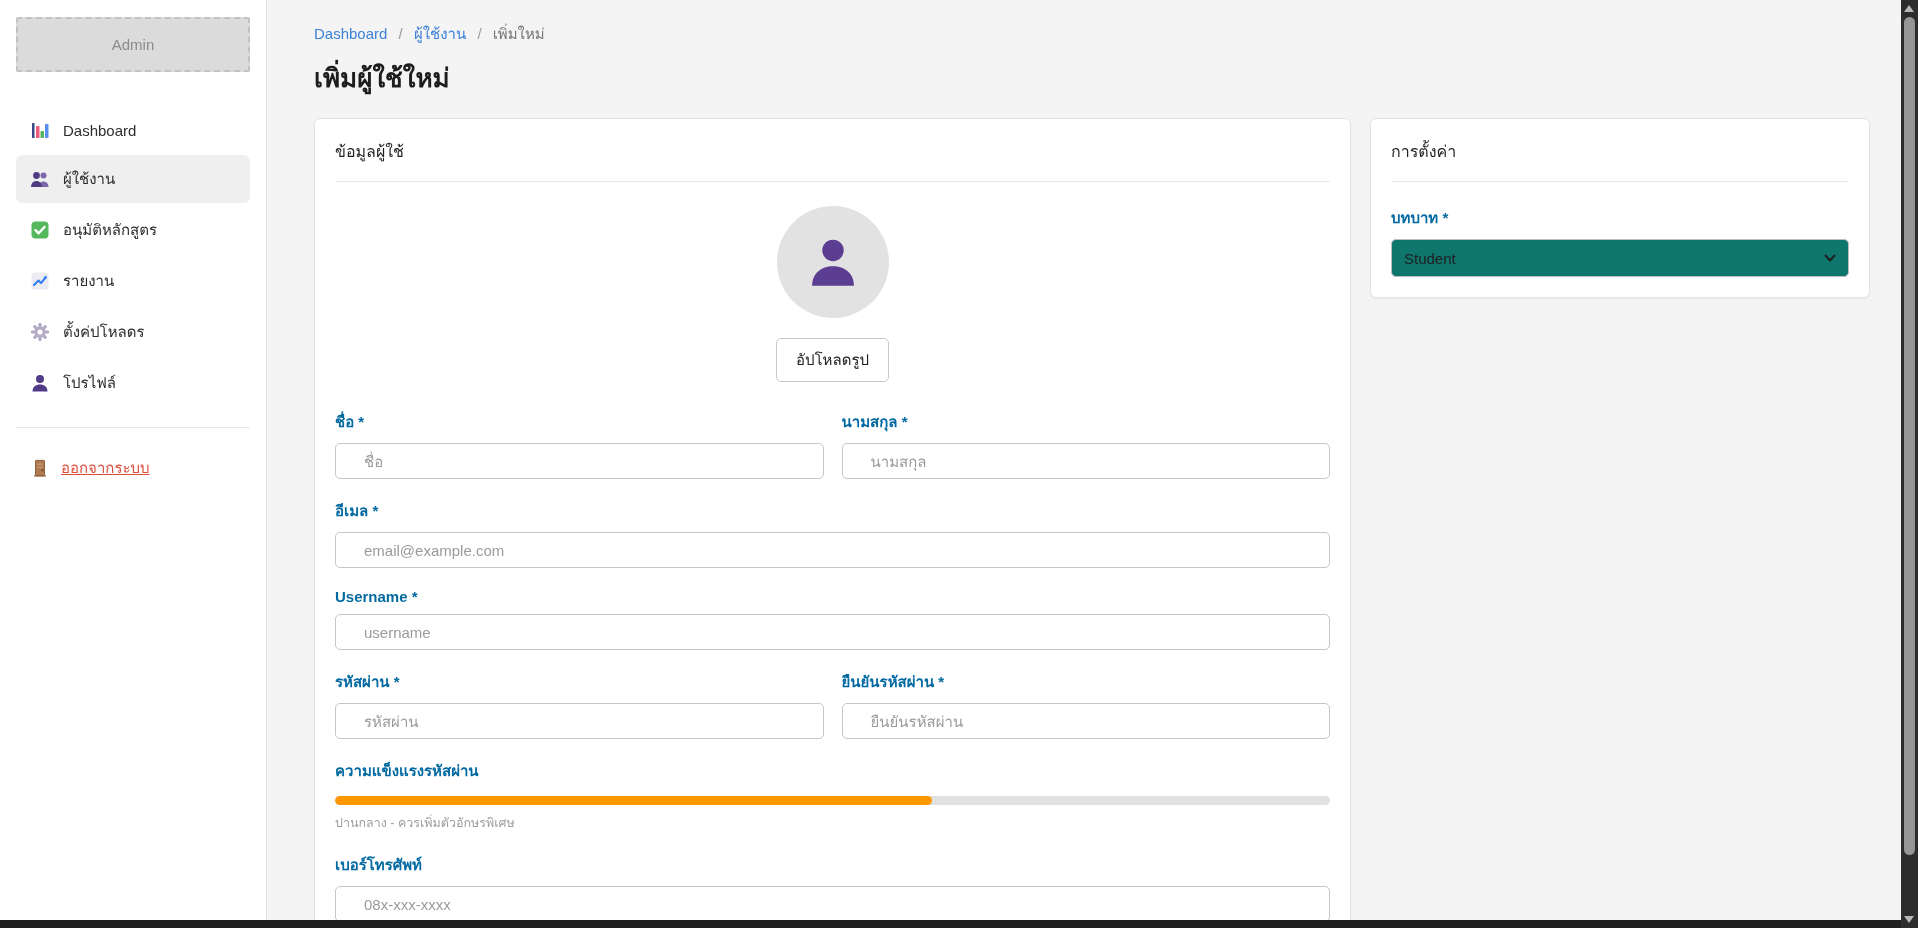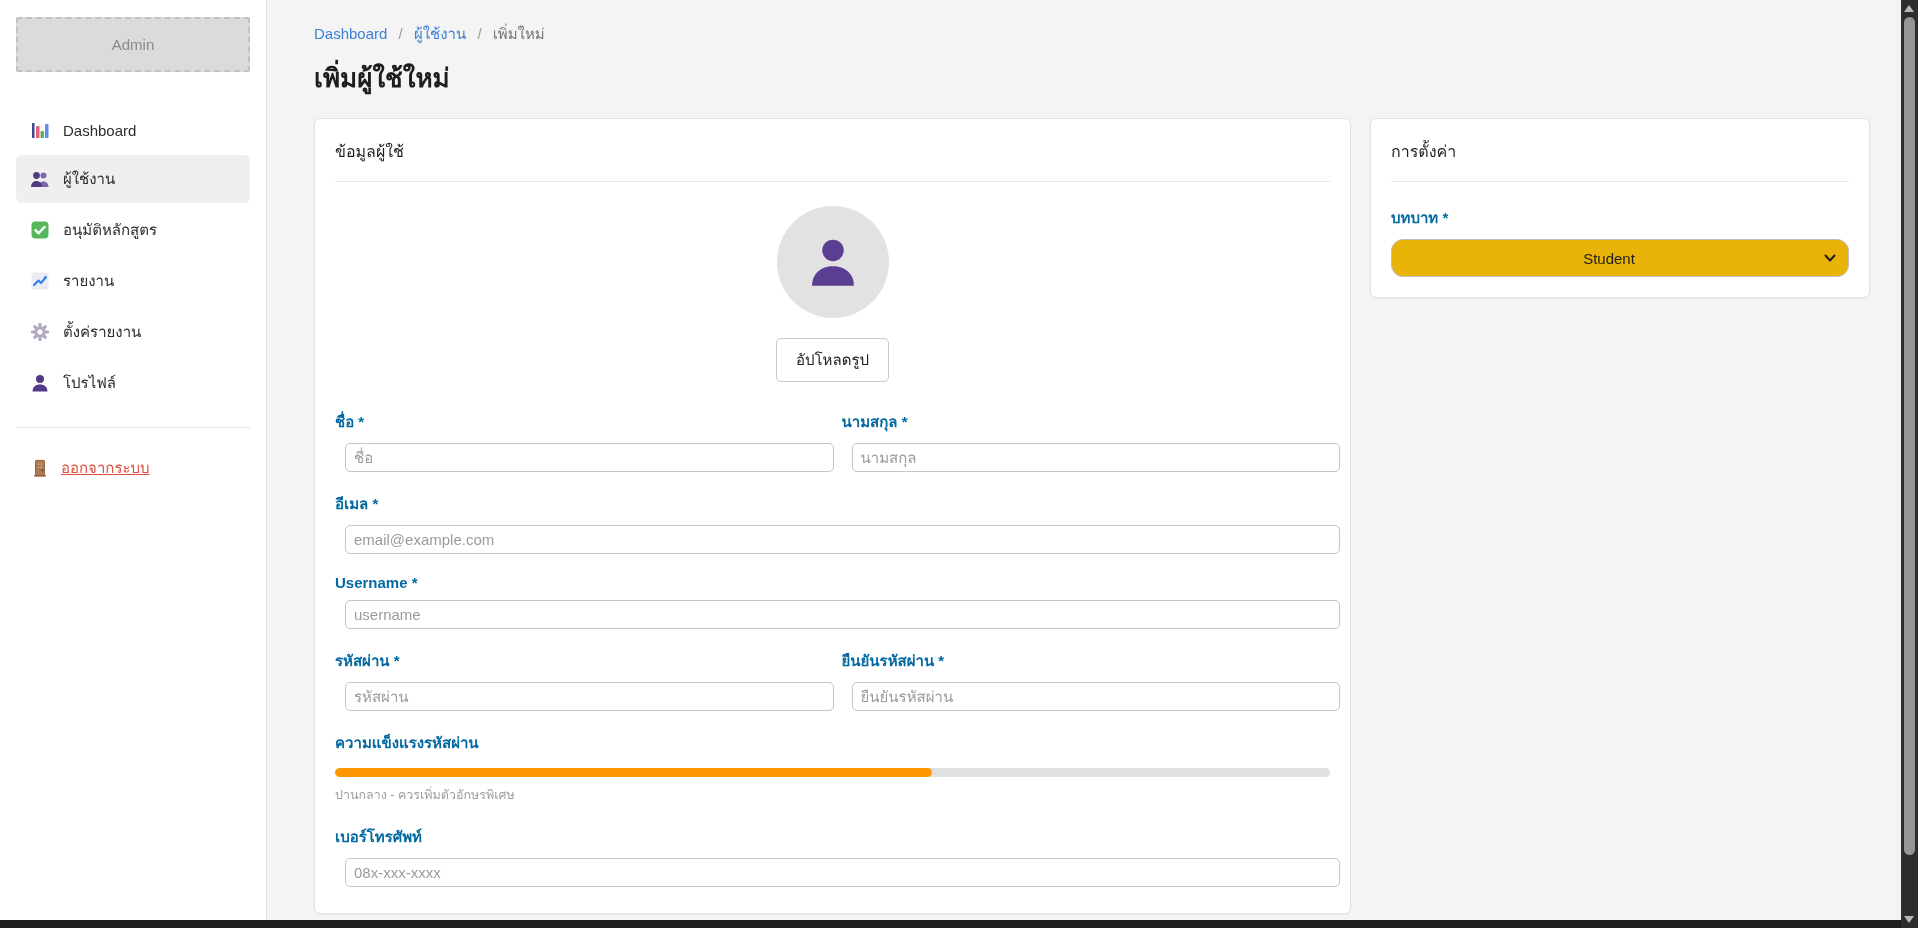--- a/index.html
+++ b/index.html
@@ -40,29 +40,29 @@
   .card-title { font-size:16px; font-weight:normal; color:#1f1f1f; padding-bottom:17px; border-bottom:1px solid #e8e8e8; margin-bottom:24px; }
 
   .avatar-wrap { text-align:center; margin-bottom:28px; }
   .avatar-circle { width:112px; height:112px; border-radius:50%; background:#e2e2e2; display:inline-flex; align-items:center; justify-content:center; margin-bottom:20px; }
   .upload-btn { display:inline-block; background:#fff; border:1px solid #c9c9c9; border-radius:5px; padding:9px 19px; font-size:15px; color:#222; cursor:pointer; font-family:"Liberation Sans",sans-serif; }
 
   .form-row { margin-bottom:20px; }
   .two-col { display:flex; gap:18px; }
   .field { flex:1; }
   .field-label { display:block; font-size:15px; font-weight:bold; color:#0369a1; margin-bottom:9px; }
-  .text-input { width:100%; height:29px; border:1px solid #c6c6c6; border-radius:5px; padding:0 8px; font-size:15px; color:#333; font-family:"Liberation Sans",sans-serif; background:#fff;margin-left:10px; }
+  .text-input { width:100%; height:36px; border:1px solid #c6c6c6; border-radius:5px; padding:0 28px; font-size:15px; color:#333; font-family:"Liberation Sans",sans-serif; background:#fff; }
   .text-input::placeholder { color:#9b9b9b; opacity:1; }
 
   .strength-track { height:9px; background:#e1e1e1; border-radius:5px; margin-top:13px; overflow:hidden; }
   .strength-fill { height:100%; border-radius:5px; background:#ff9800; width:0; }
   .strength-hint { font-size:12.5px; color:#9e9e9e; margin-top:8px; }
 
   .select-wrap { position:relative; }
-  .role-select { width:100%; height:38px; border:1px solid #bdbdbd; border-radius:12px; background:#eab308; font-size:15px; color:#1f1f1f; padding:0 34px 0 12px; appearance:none; -webkit-appearance:none; font-family:"Liberation Sans",sans-serif; cursor:pointer;text-align:center; }
+  .role-select { width:100%; height:38px; border:1px solid #bdbdbd; border-radius:5px; background:#0f766e; font-size:15px; color:#1f1f1f; padding:0 34px 0 12px; appearance:none; -webkit-appearance:none; font-family:"Liberation Sans",sans-serif; cursor:pointer; }
   .select-chevron { position:absolute; right:12px; top:12px; pointer-events:none; }
 </style>
 </head>
 <body>
 
 <div class="viewport">
 
   <aside class="sidebar">
     <div class="brand-box">
       <span>Admin</span>
@@ -120,21 +120,21 @@
             <g fill="#b3aac6">
               <rect x="8.4" y="1" width="3.2" height="18" rx="1.2"></rect>
               <rect x="8.4" y="1" width="3.2" height="18" rx="1.2" transform="rotate(45 10 10)"></rect>
               <rect x="8.4" y="1" width="3.2" height="18" rx="1.2" transform="rotate(90 10 10)"></rect>
               <rect x="8.4" y="1" width="3.2" height="18" rx="1.2" transform="rotate(135 10 10)"></rect>
               <circle cx="10" cy="10" r="5.6"></circle>
             </g>
             <circle cx="10" cy="10" r="2.6" fill="#ffffff"></circle>
           </svg>
         </span>
-        <span>ตั้งค่รายงาน</span>
+        <span>ตั้งค่ปโหลดร</span>
       </a>
 
       <a class="nav-item">
         <span class="nav-icon">
           <svg width="20" height="20" viewBox="0 0 20 20">
             <circle cx="10" cy="6" r="4" fill="#533a87"></circle>
             <path d="M2.5 18.5c0-4.4 3.2-7 7.5-7s7.5 2.6 7.5 7z" fill="#533a87"></path>
           </svg>
         </span>
         <span>โปรไฟล์</span>

